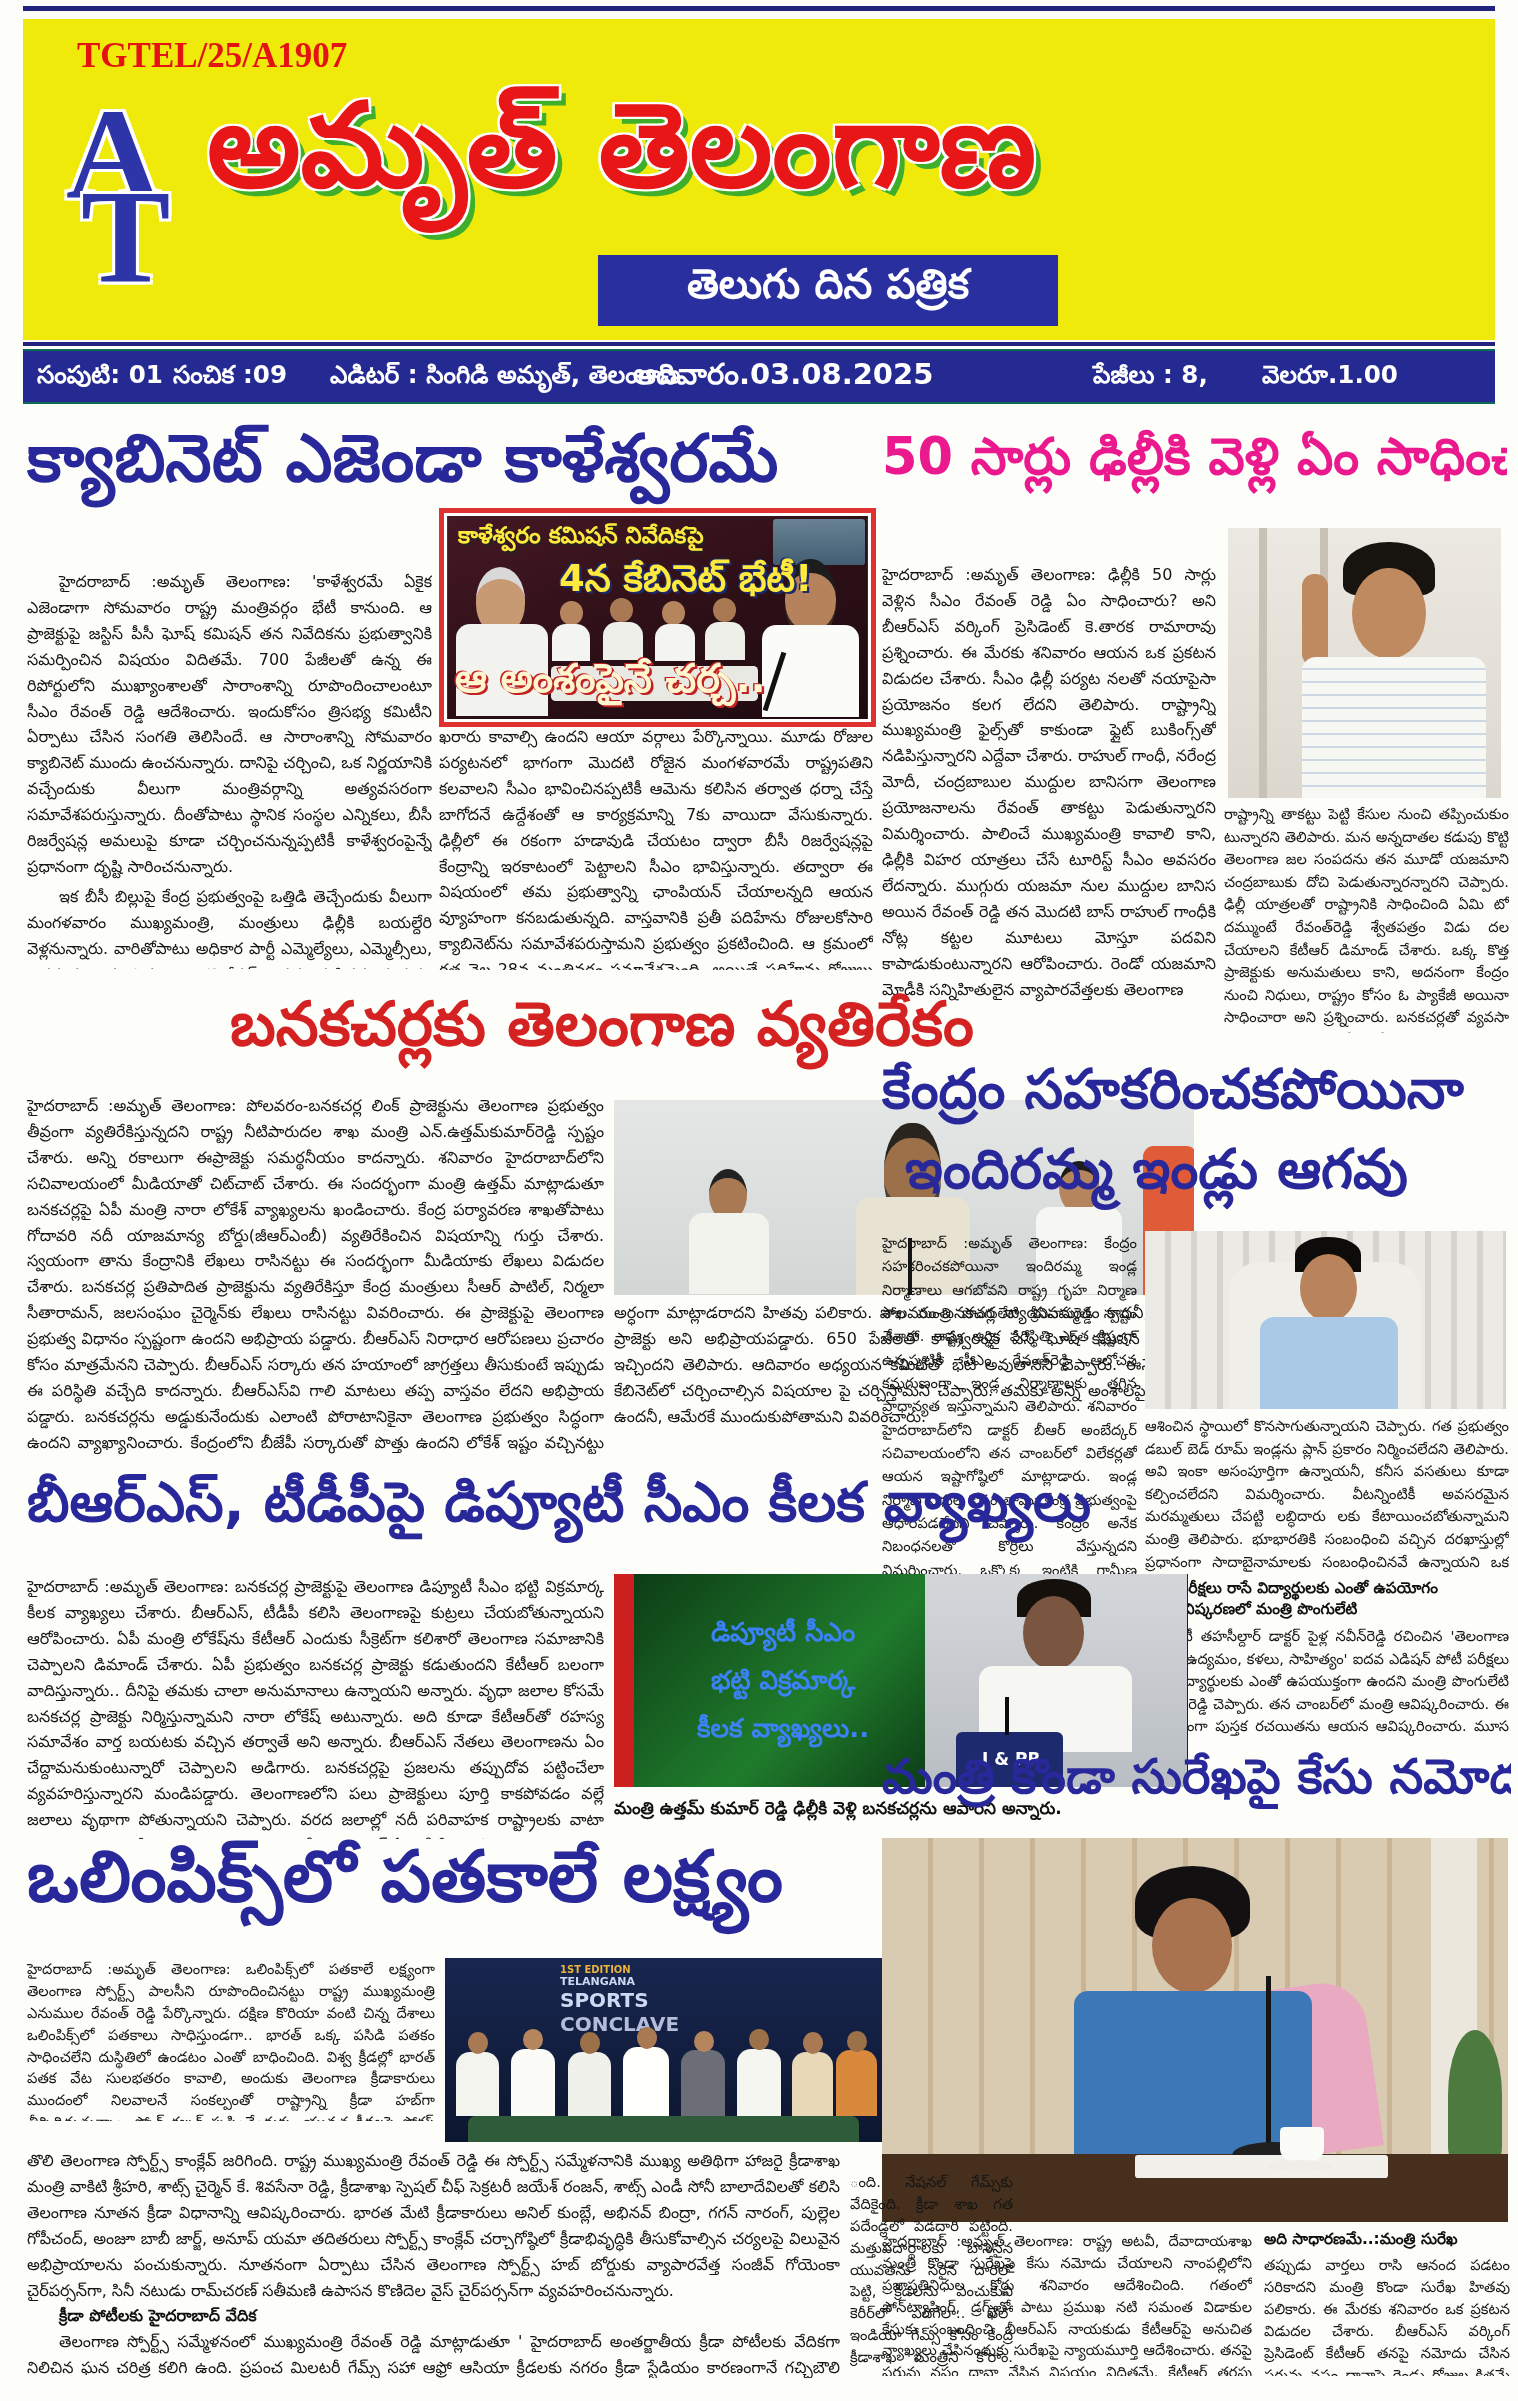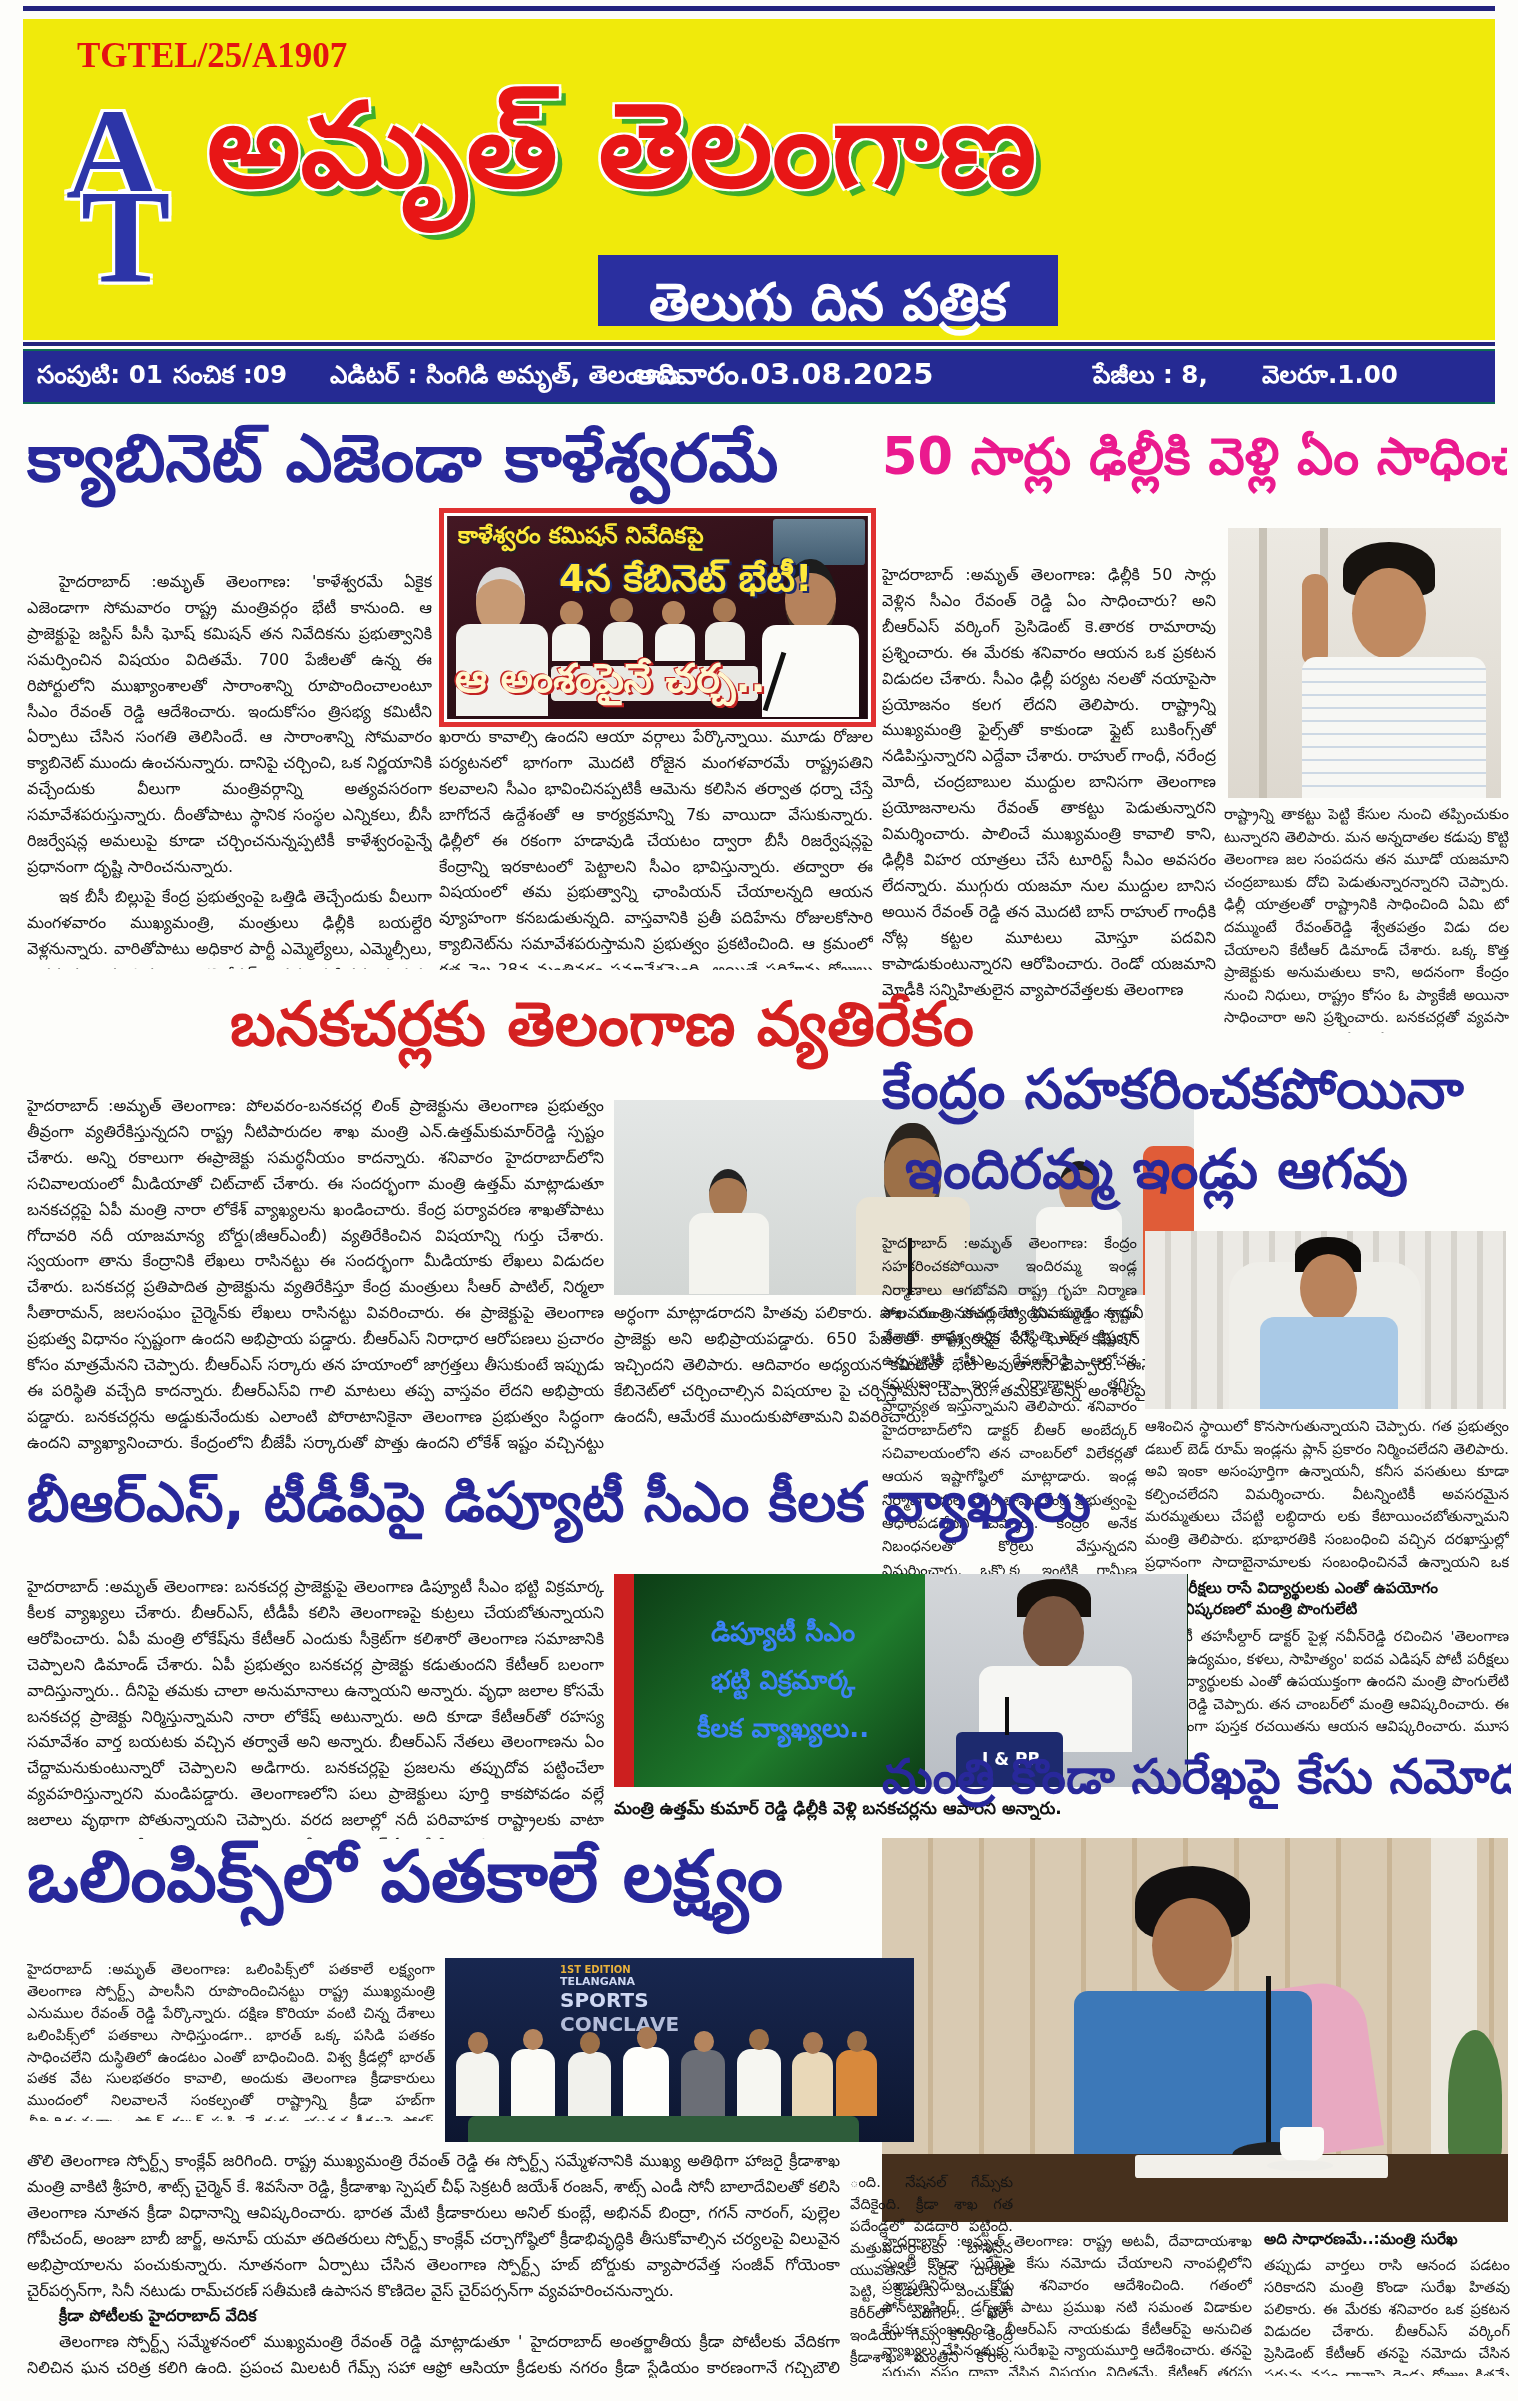--- a/index.html
+++ b/index.html
@@ -39,21 +39,21 @@
     <div class="abs" style="left:54px;top:17px;font-family:'Liberation Serif',serif;font-weight:bold;font-size:35px;color:#e41212;">TGTEL/25/A1907</div>
 
     <div class="abs" style="left:14px;top:73px;width:165px;height:238px;">
       <span class="abs" style="left:29px;top:-14px;font-family:'Liberation Serif',serif;font-weight:bold;font-size:130px;color:#2d35a8;
                text-shadow:-3.1px -3.1px 0 #fff,3.1px -3.1px 0 #fff,-3.1px 3.1px 0 #fff,3.1px 3.1px 0 #fff;">A</span>
       <span class="abs" style="left:44px;top:68px;font-family:'Liberation Serif',serif;font-weight:bold;font-size:134px;color:#2d35a8;
                text-shadow:-3.1px -3.1px 0 #fff,3.1px -3.1px 0 #fff,-3.1px 3.1px 0 #fff,3.1px 3.1px 0 #fff;">T</span>
     </div>
     <div class="abs" id="mast-title" style="left:184px;top:58px;width:1197px;font-size:117px;white-space:nowrap;overflow:visible;">అమృత్ తెలంగాణ</div>
     <div class="abs" id="tagline-box" style="left:575px;top:236px;width:460px;height:71px;">
-      <span style="display:block;margin-top:17px;font-size:52px;">తెలుగు దిన పత్రిక</span>
+      <span style="display:block;margin-top:5px;font-size:41px;">తెలుగు దిన పత్రిక</span>
     </div>
   </div>
   <div class="abs rule" style="left:23px;top:342px;width:1472px;height:3.8px;"></div>
 
   <div class="abs" id="infobar">
     <span class="ib" style="left:14px;">సంపుటి: 01</span>
     <span class="ib" style="left:150px;">సంచిక :09</span>
     <span class="ib" style="left:307px;">ఎడిటర్ : సింగిడి అమృత్, తెలంగాణ</span>
     <span class="ib" style="left:610px;font-size:29px;top:6.1px;">ఆదివారం.03.08.2025</span>
     <span class="ib" style="left:1070px;">పేజీలు : 8,</span>
@@ -204,21 +204,21 @@
   <div class="abs bodytext" style="left:882px;top:2230px;width:370px;height:146px;font-size:14.6px;line-height:1.5;">హైదరాబాద్ :అమృత్ తెలంగాణ: రాష్ట్ర అటవీ, దేవాదాయశాఖ మంత్రి కొండా సురేఖపై కేసు నమోదు చేయాలని నాంపల్లిలోని ప్రజాప్రతినిధుల కోర్టు శనివారం ఆదేశించింది. గతంలో ఫోన్‌ట్యాపింగ్, డ్రగ్స్‌తో పాటు ప్రముఖ నటి సమంత విడాకుల కేసుకు సంబంధించి బీఆర్ఎస్ నాయకుడు కేటీఆర్‌పై అనుచిత వ్యాఖ్యలు చేసినందుకు సురేఖపై న్యాయమూర్తి ఆదేశించారు. తనపై పరువు నష్టం దావా వేసిన విషయం విదితమే. కేటీఆర్ తరపు న్యాయవాదులు చేసిన వాదనలు, డాక్యుమెంటరీ ఎవిడెన్స్‌లను పరిగణలోకి తీసుకున్న కోర్టు కేసు నమోదుకు ఆదేశించింది.</div>
   <div class="abs" style="left:1264px;top:2230px;width:246px;height:146px;overflow:hidden;">
     <div class="subhead" style="font-size:15.3px;margin-bottom:3.1px;">అది సాధారణమే..:మంత్రి సురేఖ</div>
     <div class="bodytext" style="font-size:14.6px;line-height:1.5;">తప్పుడు వార్తలు రాసి ఆనంద పడటం సరికాదని మంత్రి కొండా సురేఖ హితవు పలికారు. ఈ మేరకు శనివారం ఒక ప్రకటన విడుదల చేశారు. బీఆర్ఎస్ వర్కింగ్ ప్రెసిడెంట్ కేటీఆర్ తనపై నమోదు చేసిన పరువు నష్టం దావాపై రెండు రోజుల క్రితమే కాగ్నిజెన్స్ తీసుకుని ముందుకు వెళ్లాలని కోర్టు చెప్పిందని గుర్తు చేశారు. దీనికే కొందరు అత్యుత్సాహంతో వార్తలు రాస్తున్నారని తెలిపారు. న్యాయవ్యవస్థ మీద తమకు గౌరవముందని పేర్కొన్నారు. ఏ కేసులో అయినా కోర్టు కాగ్నిజెన్స్ తీసుకోవాలని చెప్పడం సాధారణమని తెలిపారు. కోర్టులు, కేసులు తమకు కొత్తకాదని పేర్కొన్నారు.</div>
   </div>
 
   <div class="abs hl hl-navy" style="left:27px;top:1835px;width:813px;height:111px;font-size:71px;white-space:nowrap;">ఒలింపిక్స్‌లో పతకాలే లక్ష్యం</div>
 
   <div class="abs bodytext" style="left:27px;top:1958px;width:408px;height:163px;font-size:14.6px;line-height:1.5;">హైదరాబాద్ :అమృత్ తెలంగాణ:  ఒలింపిక్స్‌లో పతకాలే లక్ష్యంగా తెలంగాణ స్పోర్ట్స్ పాలసీని రూపొందించినట్టు రాష్ట్ర ముఖ్యమంత్రి ఎనుముల రేవంత్ రెడ్డి పేర్కొన్నారు. దక్షిణ కొరియా వంటి చిన్న దేశాలు ఒలింపిక్స్‌లో పతకాలు సాధిస్తుండగా.. భారత్ ఒక్క పసిడి పతకం సాధించలేని దుస్థితిలో ఉండటం ఎంతో బాధించింది. విశ్వ క్రీడల్లో భారత్ పతక వేట సులభతరం కావాలి, అందుకు తెలంగాణ క్రీడాకారులు ముందంలో నిలవాలనే సంకల్పంతో రాష్ట్రాన్ని క్రీడా హబ్‌గా తీర్చిదిద్దుతున్నాం. స్పోర్ట్ కల్చర్ సృష్టించేందుకు, యువత క్రీడలపై ఫోకస్ పెట్టేందుకు ప్రభుత్వాలతో పాటు కార్పొరేట్ కంపెనీలు, క్రీడాకారుల సహకారం అవసరం. ఒలింపిక్స్‌లో పతక వేటకు తెలంగాణ స్పోర్ట్స్ పాలసీ ఓ బంగారు దిక్సూచిగా నిలుస్తుందని రేవంత్ రెడ్డి అన్నారు. శనివారం హైదరాబాద్‌లోని హెచ్ఐసిసి వేదికగా</div>
 
-  <div class="abs ph" style="left:445px;top:1958px;width:437px;height:184px;background:linear-gradient(#182750,#0d1630);padding-left:32px;">
+  <div class="abs ph" style="left:445px;top:1958px;width:437px;height:184px;background:linear-gradient(#182750,#0d1630);">
     <div class="abs" style="left:115px;top:6.1px;width:153px;text-align:left;color:#cfd8f2;font-weight:bold;">
       <div style="font-size:10px;color:#e8b23c;">1ST EDITION</div>
       <div style="font-size:11px;">TELANGANA</div>
       <div style="font-size:20px;">SPORTS</div>
       <div style="font-size:20px;opacity:.85;">CONCLAVE</div>
     </div>
     <div class="shape" style="left:0;top:74px;width:100%;height:84px;">
       <div class="torso" style="left:10.7px;top:20px;width:43px;height:64px;background:#f4f4ef;"></div>
       <div class="head" style="left:23px;top:0;width:20px;height:21.5px;background:#a87953;"></div>
       <div class="torso" style="left:66px;top:17px;width:44px;height:68px;background:#fbfbf7;"></div>

